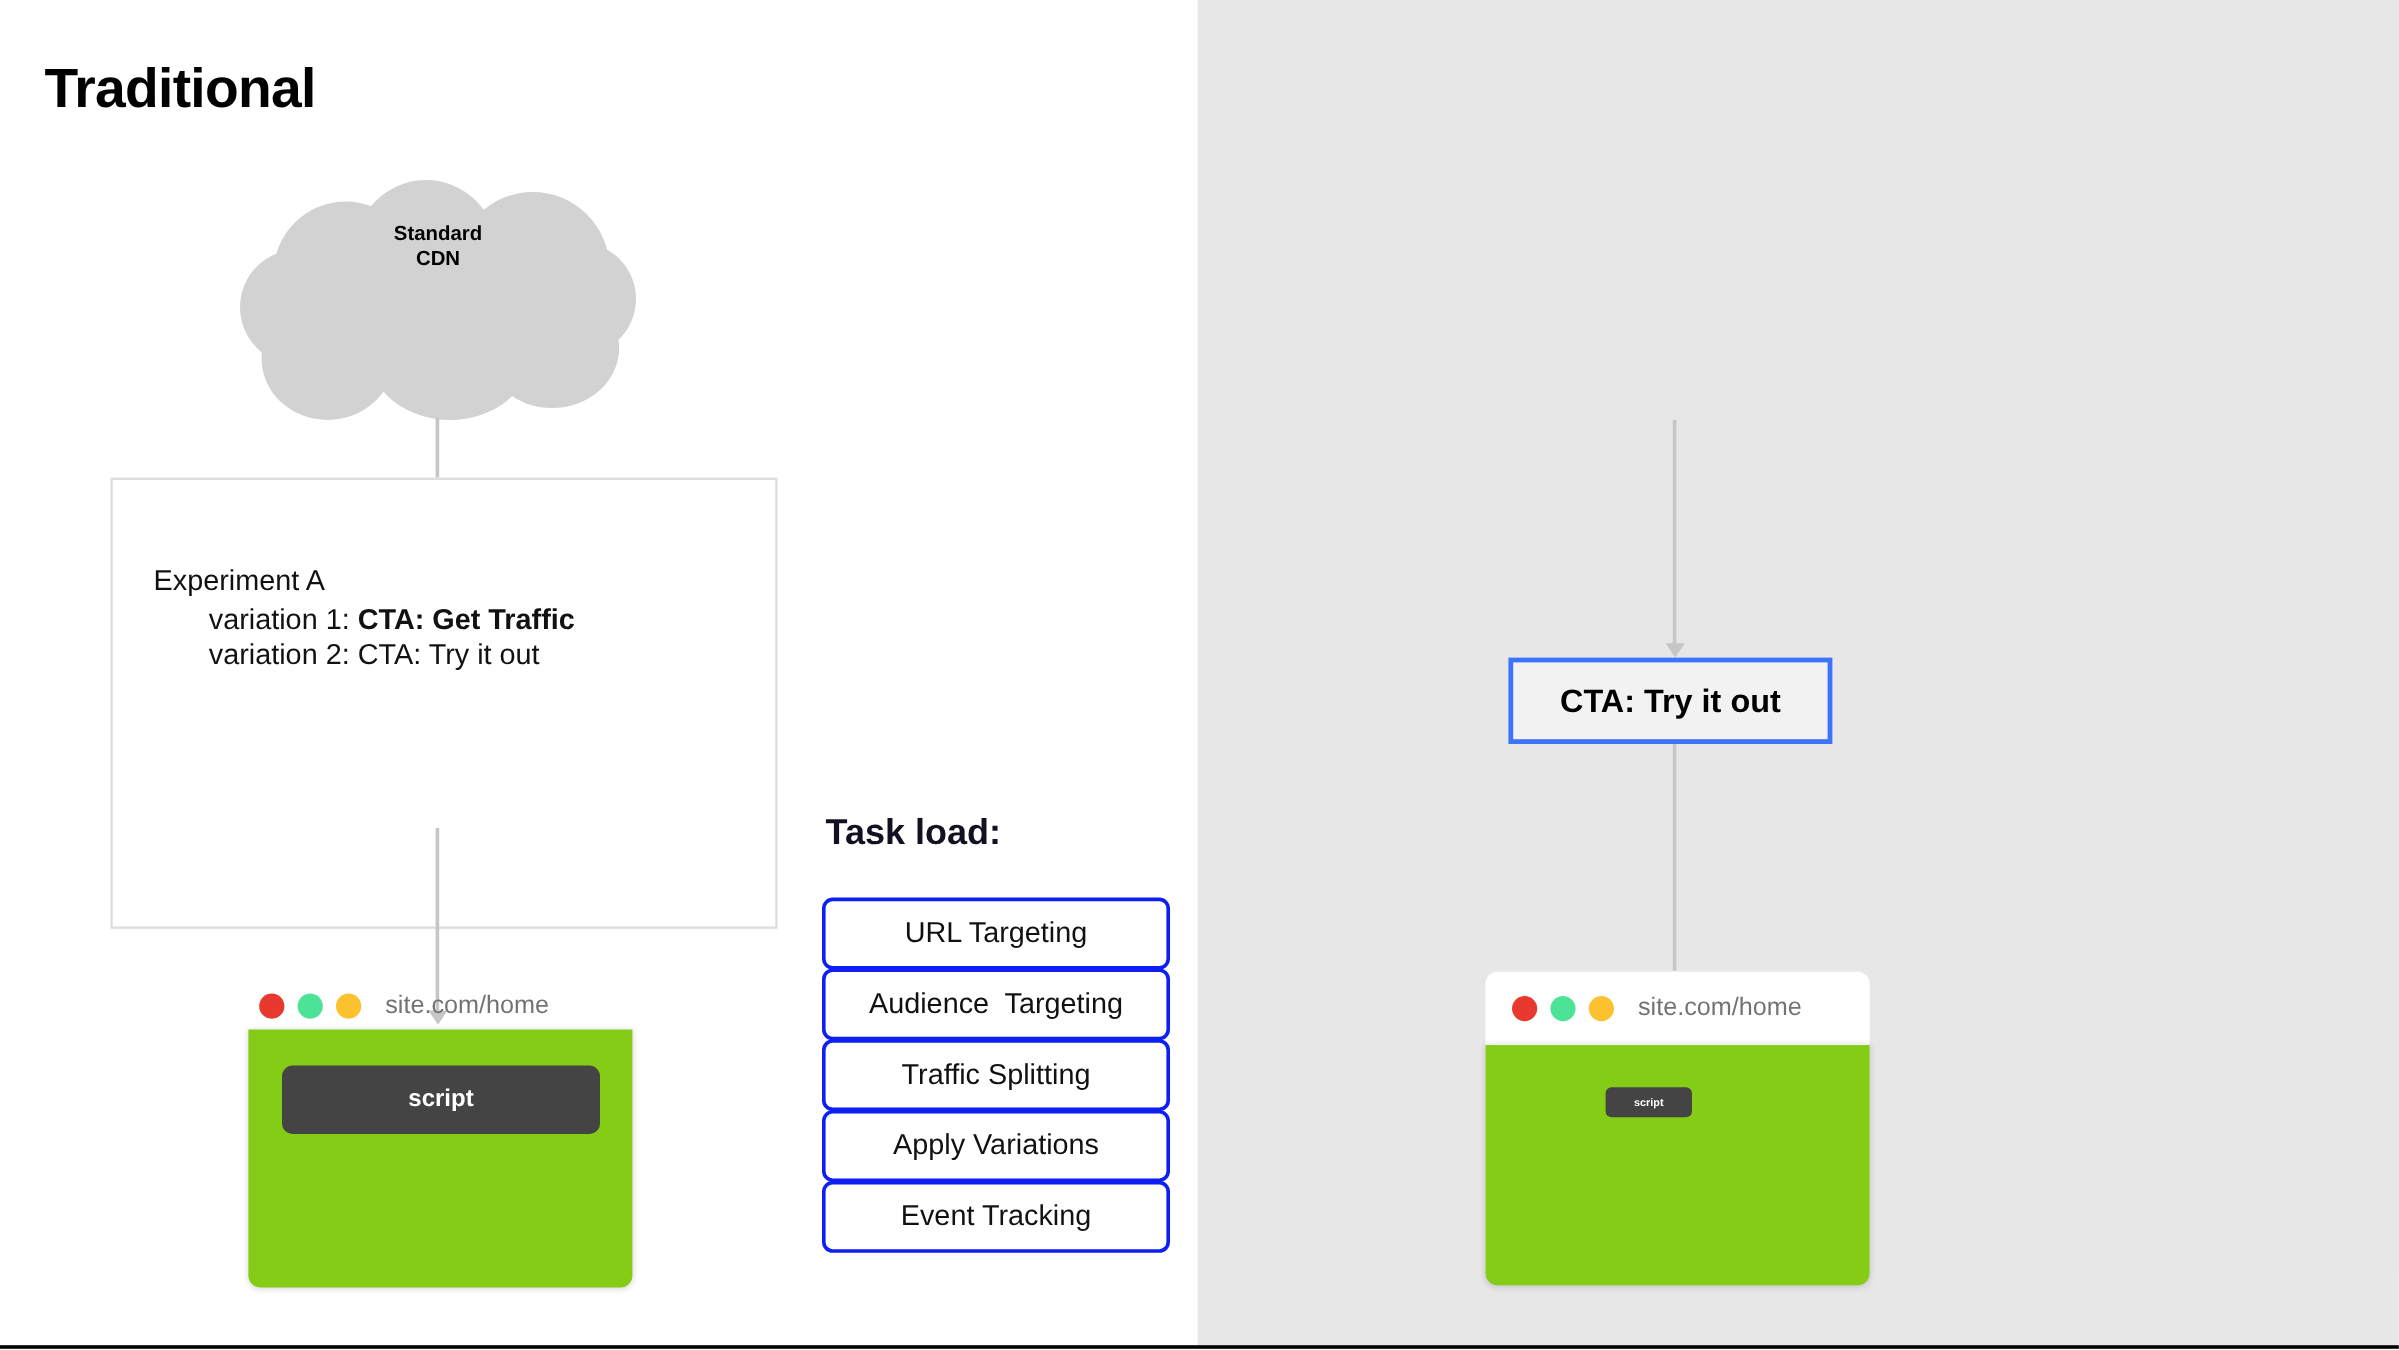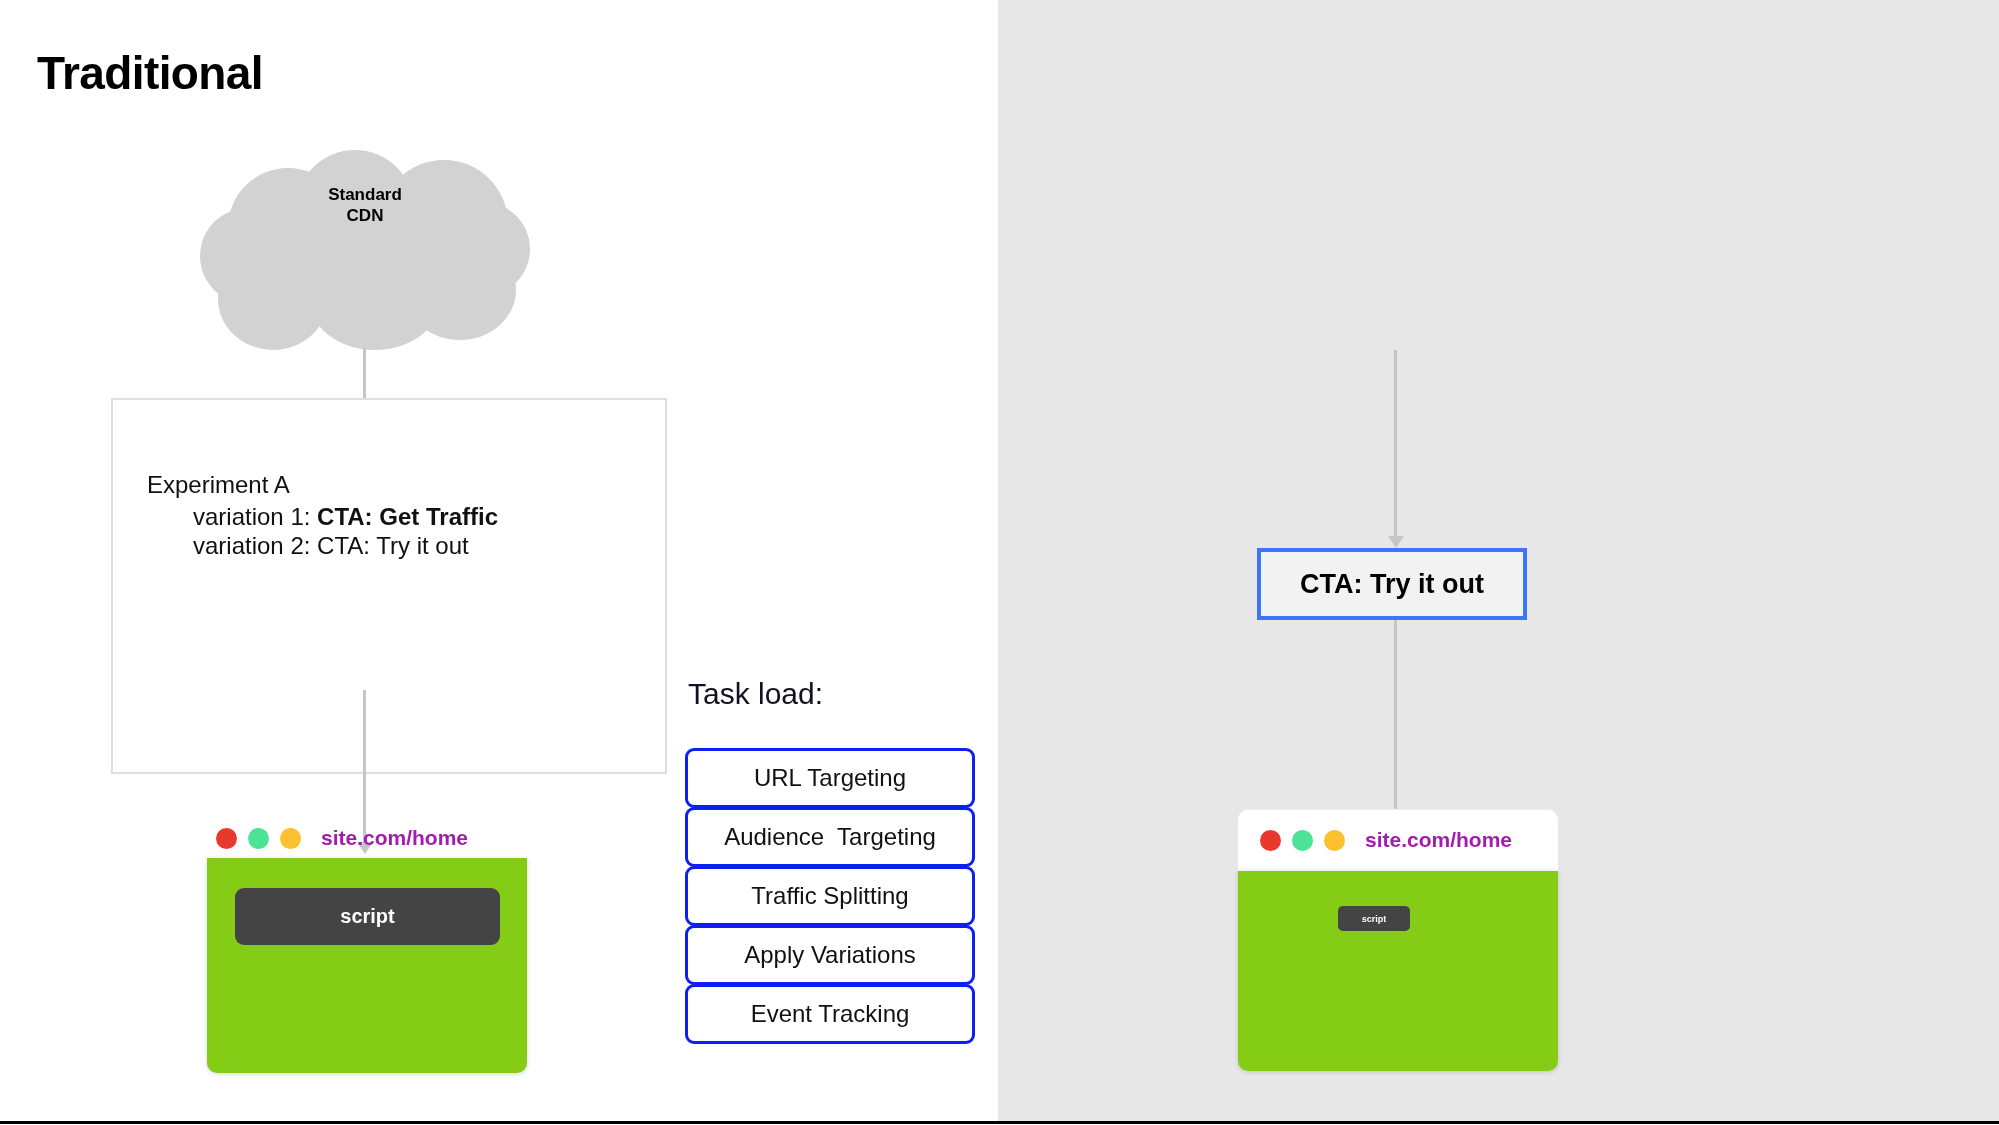--- a/index.html
+++ b/index.html
@@ -48,35 +48,35 @@
   .arrowhead{
     position:absolute;width:0;height:0;
     border-left:8px solid transparent;
     border-right:8px solid transparent;
     border-top:12px solid #c6c6c6;
   }
 
   
   #experiment-box{
     position:absolute;left:92px;top:398px;width:552px;height:372px;
-    border:2px solid #dedede;background:#ffffff;margin-left:19px;
+    border:2px solid #dedede;background:#ffffff;
   }
   .exp-list{
     position:absolute;left:34px;top:73px;
     font-size:24px;color:#111;line-height:1.0;
   }
   .exp-group{margin-bottom:27px;}
   .exp-name{margin-bottom:8px;}
   .exp-var{margin-left:46px;margin-bottom:5px;}
   .exp-var b{font-weight:bold;}
 
   
   #task-load-title{
     position:absolute;left:688px;top:677px;
-    font-size:30px;font-weight:normal;color:#111122;
+    font-size:30px;font-weight:bold;color:#111122;
     white-space:nowrap;
   }
   #task-load-stack{position:absolute;left:685px;top:748px;width:302px;}
   .task-chip{
     box-sizing:border-box;
     width:290px;height:60px;
     margin-bottom:-1px;
     border:3px solid #0d1ff2;
     border-radius:9px;
     background:#ffffff;
@@ -101,21 +101,21 @@
     position:absolute;left:0;top:0;right:0;
     display:flex;align-items:center;
     border-radius:10px 10px 0 0;
     background:#ffffff;
   }
   .dot{border-radius:50%;}
   .dot.red{background:#e8392f;}
   .dot.green{background:#4ce397;}
   .dot.yellow{background:#fbc12e;}
   .browser .url{
-    font-weight:bold;color:#a21caf;white-space:nowrap;
+    font-weight:normal;color:#737373;white-space:nowrap;
   }
   .browser .viewport{
     position:absolute;left:0;right:0;bottom:0;
     background:#84cc16;
     border-radius:0 0 10px 10px;
     box-shadow:0 1px 5px rgba(0,0,0,0.16);
   }
   .script-btn{
     position:absolute;
     background:#444444;color:#ffffff;

